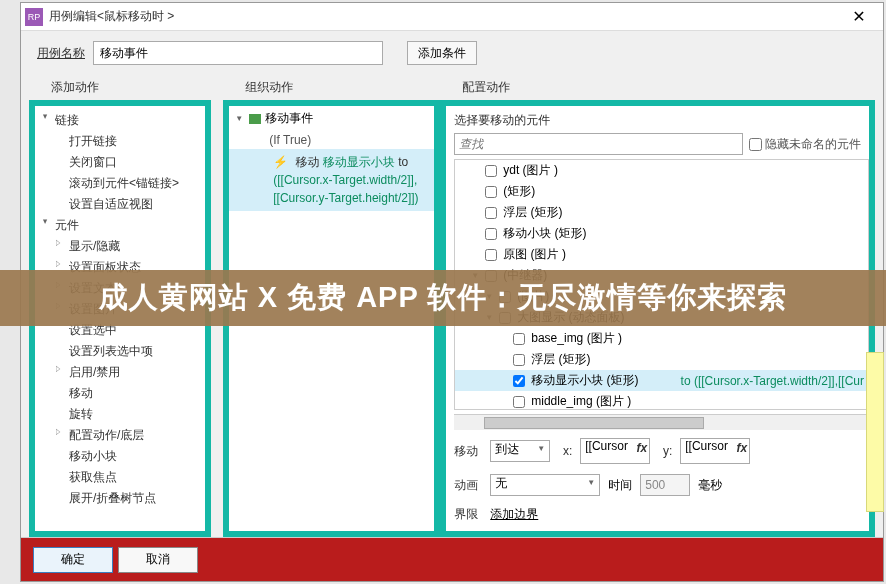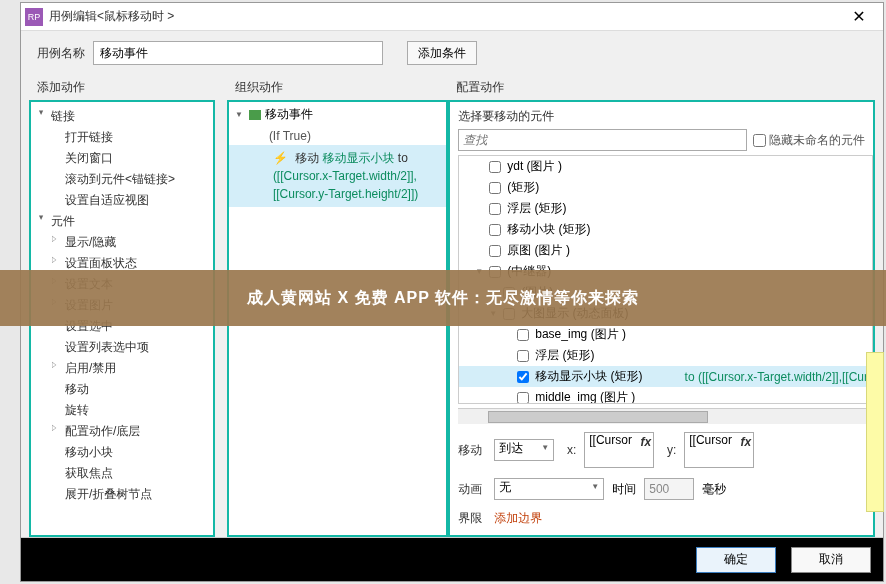--- a/index.html
+++ b/index.html
@@ -3,30 +3,30 @@
 <meta charset="utf-8">
 <style>
 * { box-sizing: border-box; margin: 0; padding: 0; font-family: "Microsoft YaHei", sans-serif; font-size: 12px; }
 body { background: #e8e8e8; width: 886px; height: 584px; overflow: hidden; position: relative; }
 .window { position: absolute; top: 2px; left: 20px; right: 2px; bottom: 2px; background: #f0f0f0; border: 1px solid #999; display: flex; flex-direction: column; }
 .titlebar { height: 28px; background: #fff; display: flex; align-items: center; padding: 0 4px; border-bottom: 1px solid #ddd; }
 .app-icon { width: 18px; height: 18px; background: #9b59b6; display: flex; align-items: center; justify-content: center; color: #fff; font-size: 9px; margin-right: 6px; }
 .titletext { flex: 1; color: #333; }
 .closebtn { width: 40px; height: 28px; display: flex; align-items: center; justify-content: center; font-size: 16px; cursor: pointer; }
 .toprow { padding: 10px 16px; display: flex; align-items: center; gap: 8px; }
-.toprow label { color: #333; }
+.toprow label { color: #333; text-decoration: underline; }
 .nameinput { width: 290px; height: 24px; border: 1px solid #aaa; padding: 0 6px; }
 .addcond { margin-left: 16px; height: 24px; width: 70px; border: 1px solid #aaa; background: #f8f8f8; cursor: pointer; }
 .main { flex: 1; display: flex; padding: 0 8px; gap: 0; min-height: 0; }
 .col { display: flex; flex-direction: column; min-height: 0; }
 .col1 { width: 225px; }
 .col2 { width: 280px; padding-left: 12px; }
 .col3 { flex: 1; }
-.colhead { padding: 4px 8px; color: #333; }
-.panel { flex: 1; background: #fff; border: 2px solid #14b8a6; overflow: auto; min-height: 0; }
+.colhead { padding: 4px 8px; color: #333; margin-left: 14px; }
+.panel { flex: 1; background: #fff; border: 6px solid #14b8a6; overflow: auto; min-height: 0; }
 .tree { padding: 4px 0; }
 .treenode { padding: 2px 4px 2px 20px; color: #333; white-space: nowrap; position: relative; cursor: pointer; }
 .treenode.parent::before { content: "▶"; position: absolute; left: 6px; font-size: 8px; color: #666; transform: scaleX(0.7); }
 .treenode.parent.open::before { content: "▼"; transform: scaleX(0.9); }
 .treenode.child { padding-left: 34px; }
 .treenode.sub::before { content: "▷"; position: absolute; left: 20px; font-size: 8px; color: #888; transform: scaleX(0.7); }
 .actionroot { padding: 4px 8px 4px 20px; display: flex; align-items: center; gap: 4px; position: relative; }
 .actionroot::before { content: "▼"; position: absolute; left: 6px; font-size: 8px; color: #666; }
 .rooticon { display: inline-block; width: 12px; height: 10px; background: #4a9c4a; }
 .actionsub { padding: 2px 8px 2px 40px; color: #555; }
@@ -51,28 +51,28 @@
 .wrow.sel { background: #d4eef9; gap: 42px; }
 .wrow .extra { color: #0c8c5f; }
 .scrolltrack { height: 16px; border-top: 1px solid #ccc; background: #f0f0f0; display: flex; align-items: center; margin: 0 0 0 8px; }
 .scrollthumb { width: 220px; height: 12px; background: #ccc; margin-left: 30px; border: 1px solid #aaa; }
 .proprows { padding: 8px; display: flex; flex-direction: column; gap: 10px; }
 .proprow { display: flex; align-items: center; gap: 8px; }
 .proprow label { width: 28px; color: #333; }
 .dropdown { height: 22px; border: 1px solid #aaa; padding: 0 18px 0 4px; background: #fff; position: relative; min-width: 60px; }
 .dropdown::after { content: "▼"; position: absolute; right: 4px; top: 3px; font-size: 8px; color: #666; }
 .coordlbl { width: 14px; text-align: right; color: #333; }
-.coordbox { width: 70px; height: 36px; border: 1px solid #aaa; padding: 0 16px 0 4px; position: relative; background: #fff; white-space: nowrap; overflow: hidden; }
+.coordbox { width: 70px; height: 26px; border: 1px solid #aaa; padding: 0 16px 0 4px; position: relative; background: #fff; white-space: nowrap; overflow: hidden; }
 .fx { position: absolute; right: 2px; top: 2px; font-style: italic; font-weight: bold; color: #333; }
 .timebox { width: 50px; height: 22px; border: 1px solid #aaa; padding: 0 4px; background: #f4f4f4; color: #888; }
-.linkblue { color: #c2410c; cursor: pointer; }
-.footer { height: 44px; display: flex; justify-content: flex-end; align-items: center; gap: 15px; padding: 0 12px; border-top: 1px solid #ccc; background: #000000; }
+.linkblue { color: #000000; text-decoration: underline; cursor: pointer; }
+.footer { height: 44px; display: flex; justify-content: flex-start; align-items: center; gap: 5px; padding: 0 12px; border-top: 1px solid #ccc; background: #b91c1c; }
 .footbtn { width: 80px; height: 26px; border: 1px solid #888; background: #f8f8f8; cursor: pointer; }
 .footbtn.primary { border: 1px solid #3b7dbf; background: #eaf3fb; }
-.overlay { position: absolute; left: 0; right: 0; top: 270px; height: 56px; background: rgba(154,119,78,0.92); color: #fff; font-size: 16px; font-weight: bold; display: flex; align-items: center; justify-content: center; letter-spacing: 1px; }
+.overlay { position: absolute; left: 0; right: 0; top: 270px; height: 56px; background: rgba(154,119,78,0.92); color: #fff; font-size: 29px; font-weight: bold; display: flex; align-items: center; justify-content: center; letter-spacing: 1px; }
 .sticky { position: absolute; right: 2px; top: 352px; width: 18px; height: 160px; background: #fdfba7; border: 1px solid #d8d87a; }
 </style>
 </head>
 <body>
 
 <div class="window">
   <div class="titlebar">
     <div class="app-icon">RP</div>
     <div class="titletext">用例编辑&lt;鼠标移动时 &gt;</div>
     <div class="closebtn">✕</div>

